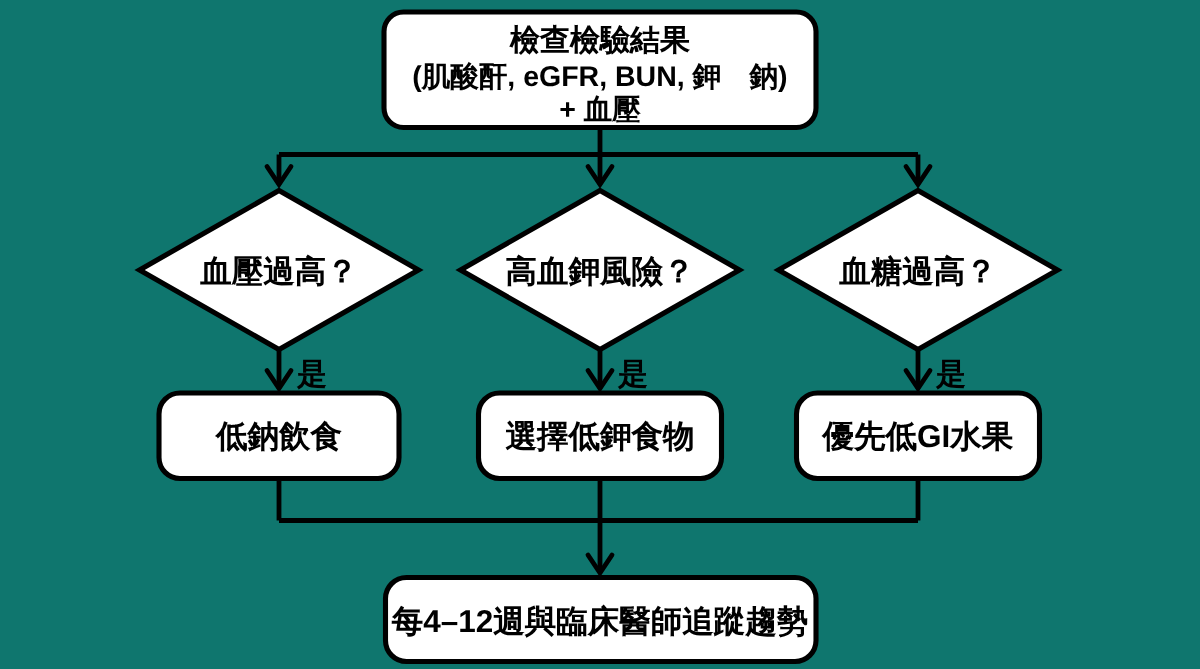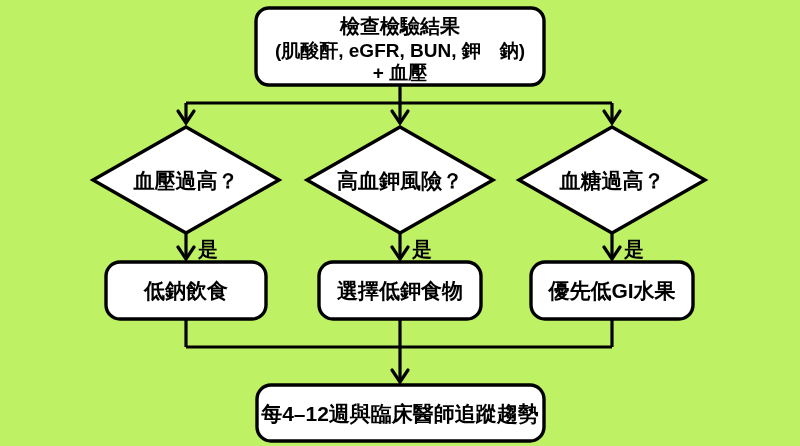--- a/index.html
+++ b/index.html
@@ -4,21 +4,21 @@
 <style>
   html, body {
     margin: 0;
     padding: 0;
     background: #ffffff;
   }
   .canvas {
     position: relative;
     width: 800px;
     height: 446px;
-    background: #bef264;
+    background: #0f766e;
     overflow: hidden;
   }
   svg {
     display: block;
   }
   .shape {
     fill: #ffffff;
     stroke: #000000;
     stroke-width: 3.4;
   }

